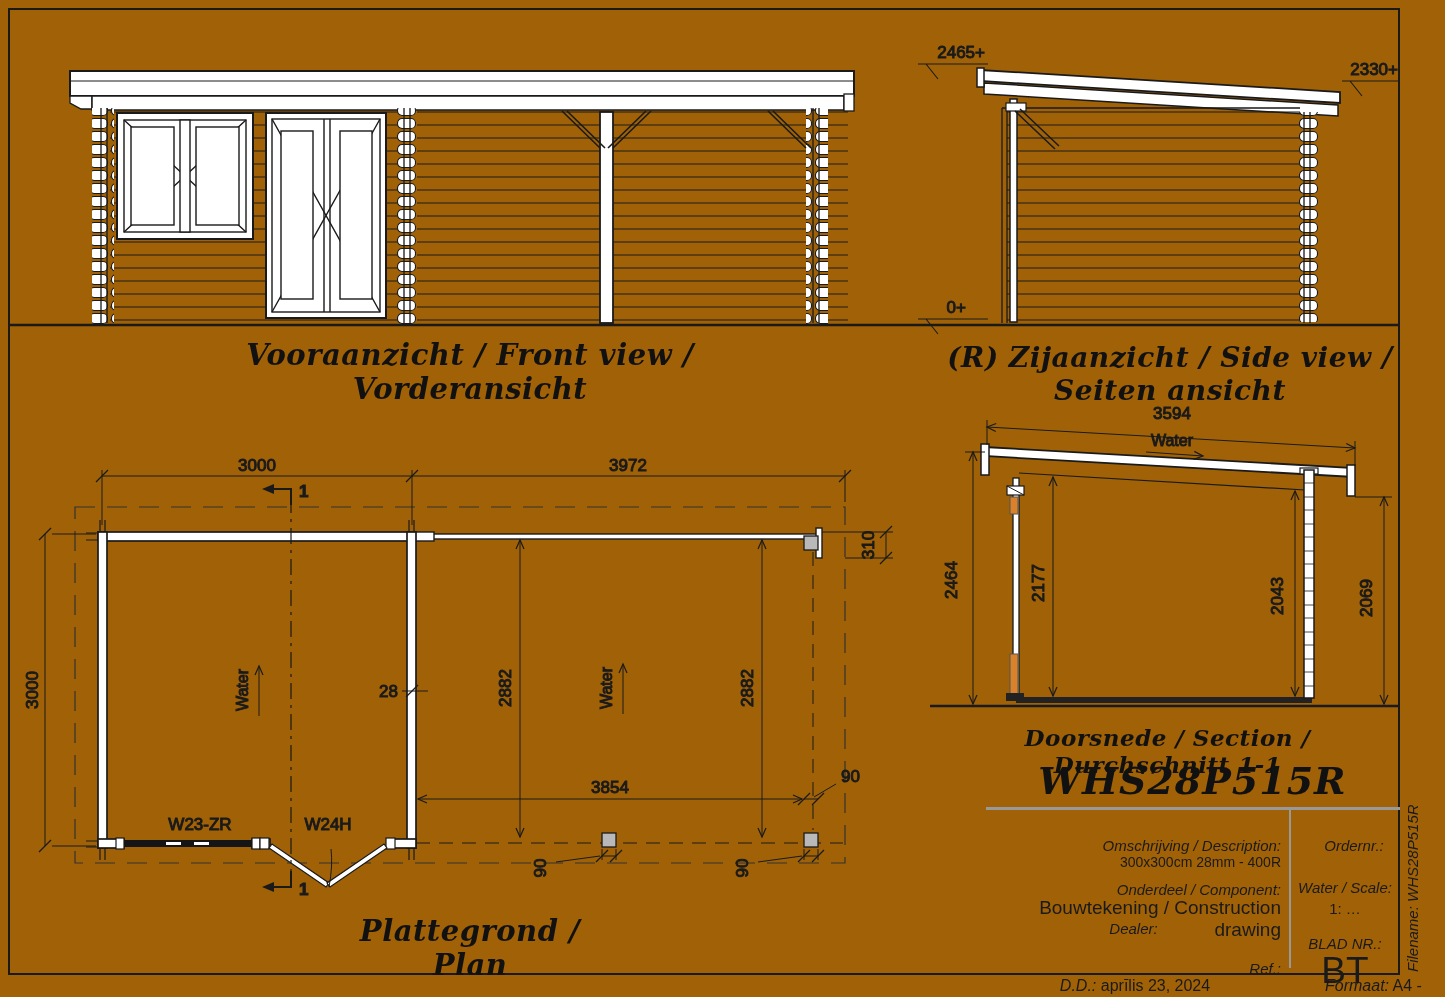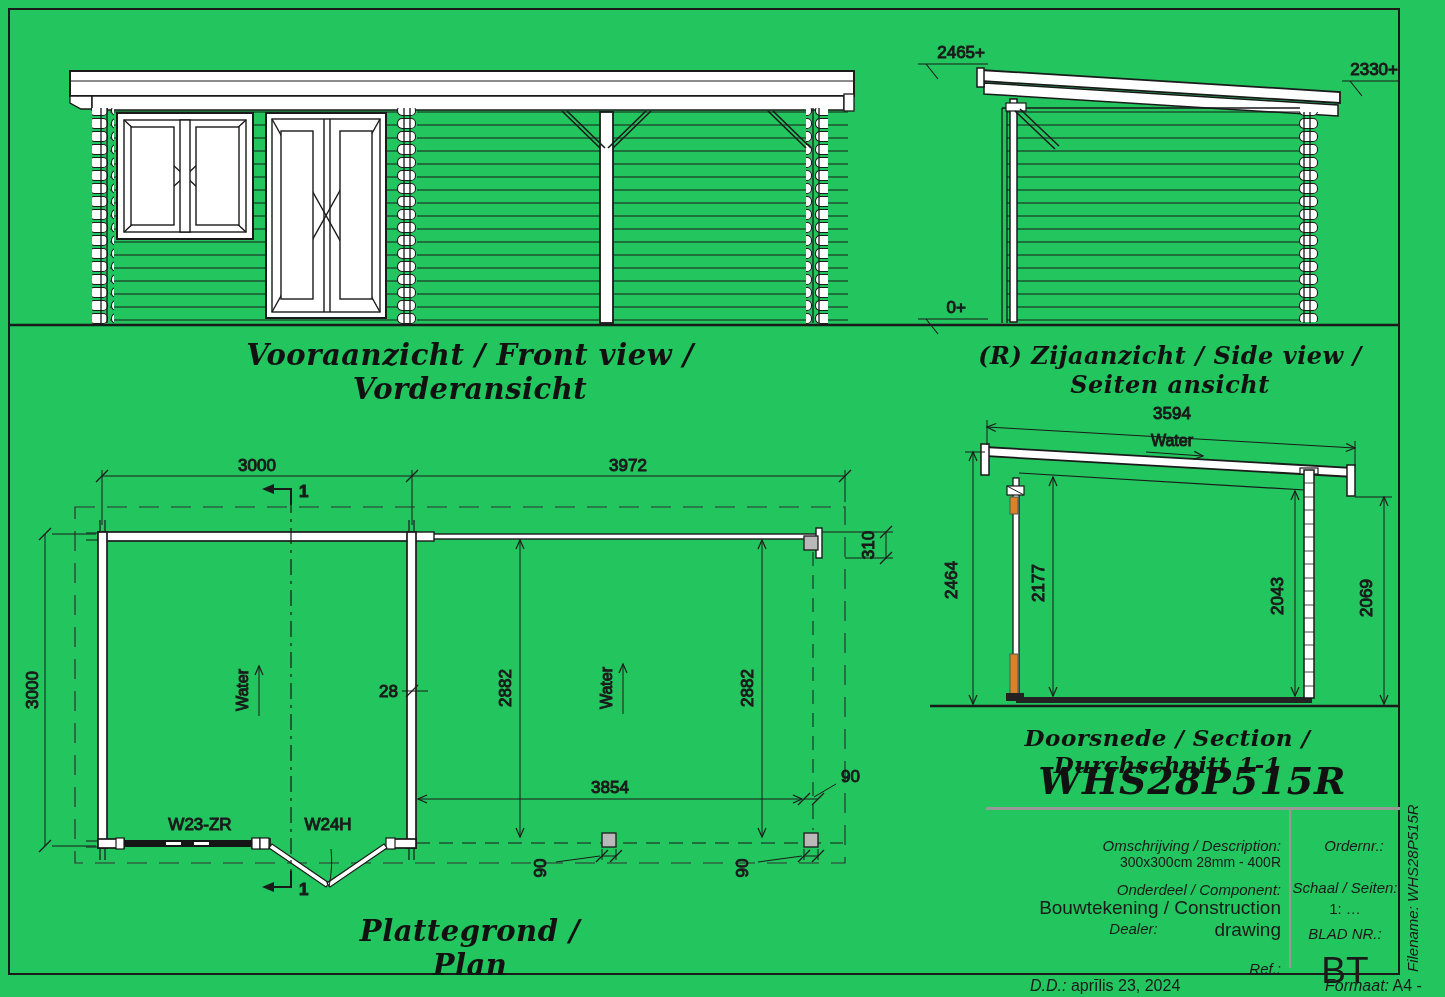--- a/index.html
+++ b/index.html
@@ -1,23 +1,23 @@
 <!DOCTYPE html>
 <html><head>
 <meta charset="utf-8">
 <style>
   html,body{margin:0;padding:0;background:#e8e8e8;}
-  .page{position:relative;width:1445px;height:997px;background:#22c55e;overflow:hidden;
+  .page{position:relative;width:1445px;height:997px;background:#a16207;overflow:hidden;
         font-family:"Liberation Sans",sans-serif;color:#1a1a1a;}
   .frame{position:absolute;left:8px;top:8px;width:1388px;height:963px;border:2px solid #1a1a1a;}
   svg{position:absolute;left:0;top:0;}
   .caption{position:absolute;text-align:center;font-family:"DejaVu Serif",serif;
            font-style:italic;font-weight:700;color:#111;letter-spacing:.5px;}
   .cap-front{left:230px;top:338px;width:480px;font-size:29px;}
-  .cap-side{left:945px;top:341px;width:450px;font-size:24px;}
+  .cap-side{left:945px;top:341px;width:450px;font-size:28px;}
   .cap-plan{left:340px;top:914px;width:260px;font-size:29px;}
   .cap-section{left:945px;top:724px;width:445px;font-size:23px;}
   .model-code{left:985px;top:758px;width:415px;font-size:38px;letter-spacing:1px;}
   .tb{position:absolute;left:986px;top:810px;width:414px;height:165px;font-size:15px;margin-top:24px;}
   .tb-topline{position:absolute;left:986px;top:807px;width:414px;height:3px;background:#999;}
   .tb-vline{position:absolute;left:1289px;top:810px;width:2px;height:158px;background:#999;}
   .tb-left{position:absolute;left:0;top:0;width:295px;text-align:right;}
   .tb-right{position:absolute;left:304px;top:0;width:110px;text-align:center;}
   .tb-label{position:absolute;width:100%;font-style:italic;}
   .tb-value{position:absolute;width:100%;}
@@ -256,28 +256,28 @@
     <div class="tb-left">
       <div class="tb-label" style="top:3px;">Omschrijving / Description:</div>
       <div class="tb-value" style="top:20px;font-size:14px;">300x300cm 28mm - 400R</div>
       <div class="tb-label" style="top:47px;">Onderdeel / Component:</div>
       <div class="tb-value" style="top:63px;font-size:19px;text-align:right;">Bouwtekening / Construction drawing</div>
       <div class="tb-label" style="top:86px;text-align:center;">Dealer:</div>
       <div class="tb-label" style="top:126px;">Ref.:</div>
     </div>
     <div class="tb-right">
       <div class="tb-label" style="top:3px;padding-left:9px;">Ordernr.:</div>
-      <div class="tb-label" style="top:45px;">Schaal / Seiten:</div>
+      <div class="tb-label" style="top:45px;">Water / Scale:</div>
       <div class="tb-value" style="top:66px;">1: …</div>
-      <div class="tb-label" style="top:91px;">BLAD NR.:</div>
+      <div class="tb-label" style="top:101px;">BLAD NR.:</div>
       <div class="tb-value" style="top:116px;font-size:37px;">BT</div>
     </div>
   </div>
 
-  <div class="strip" style="left:1030px;width:210px;text-align:left;">
+  <div class="strip" style="left:1030px;width:210px;text-align:center;">
     <span class="lbl-i">D.D.:</span>
     <span>aprīlis 23, 2024</span>
   </div>
   <div class="strip" style="left:1325px;">
     <span class="lbl-i">Formaat:</span>
     <span>A4 - ML</span>
   </div>
 
   <div class="filename">
     <span class="lbl-i">Filename:</span>

